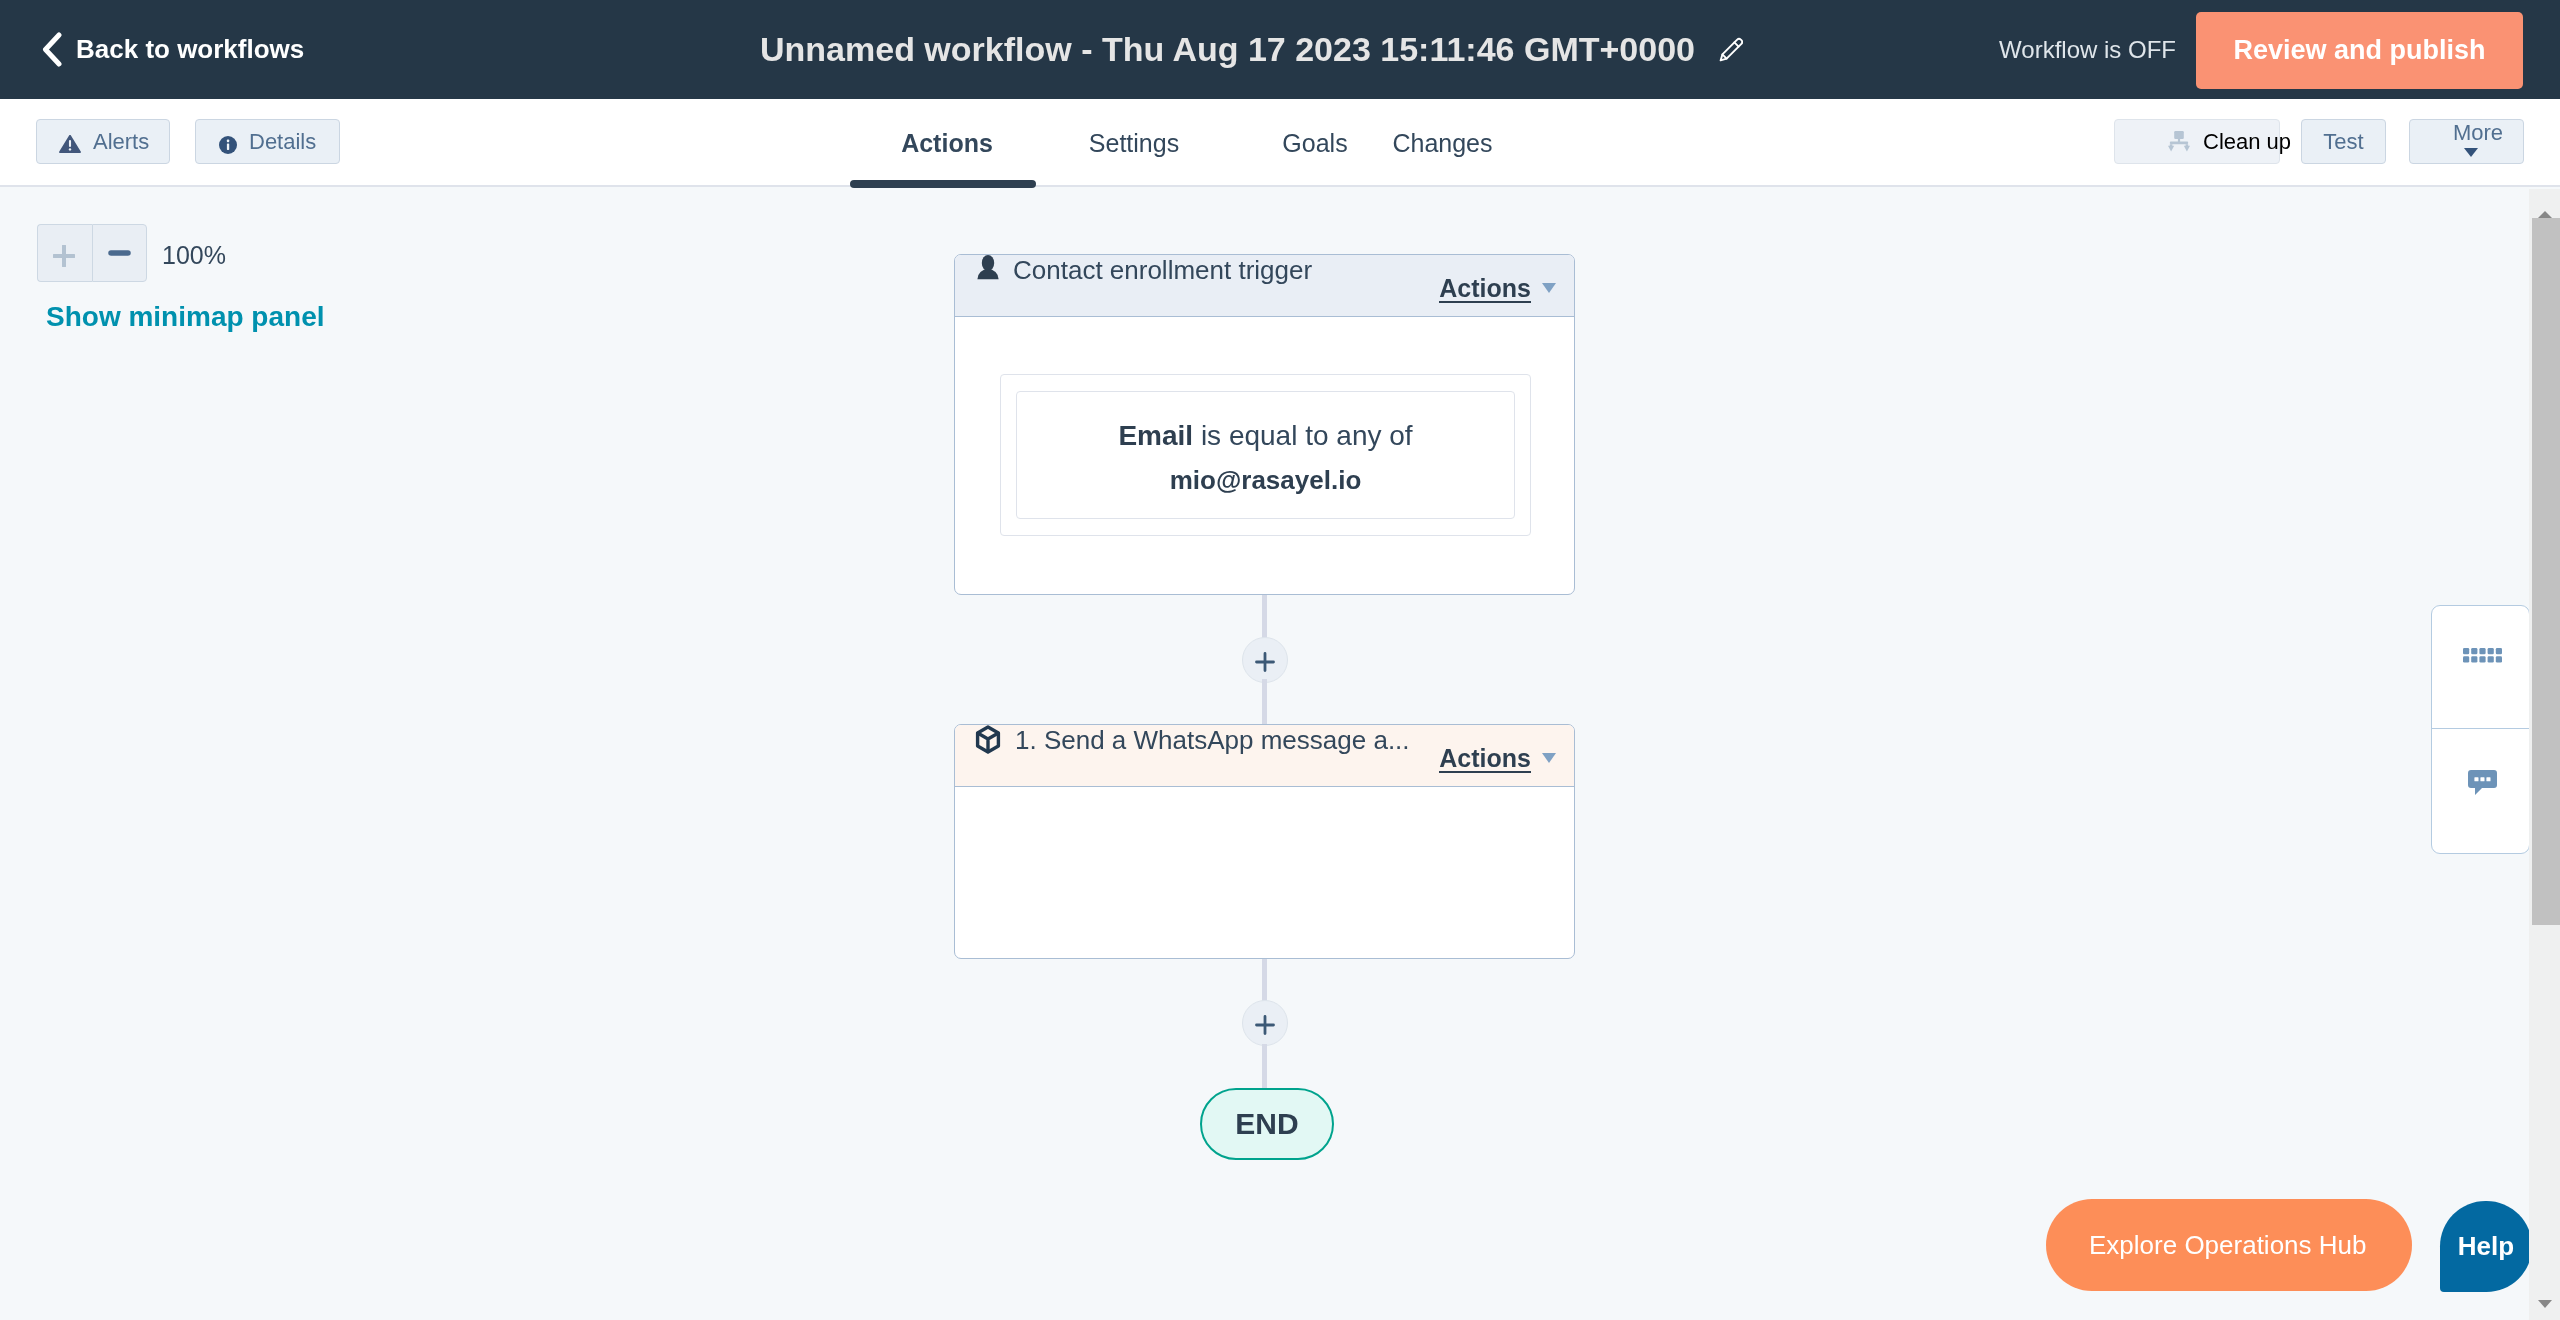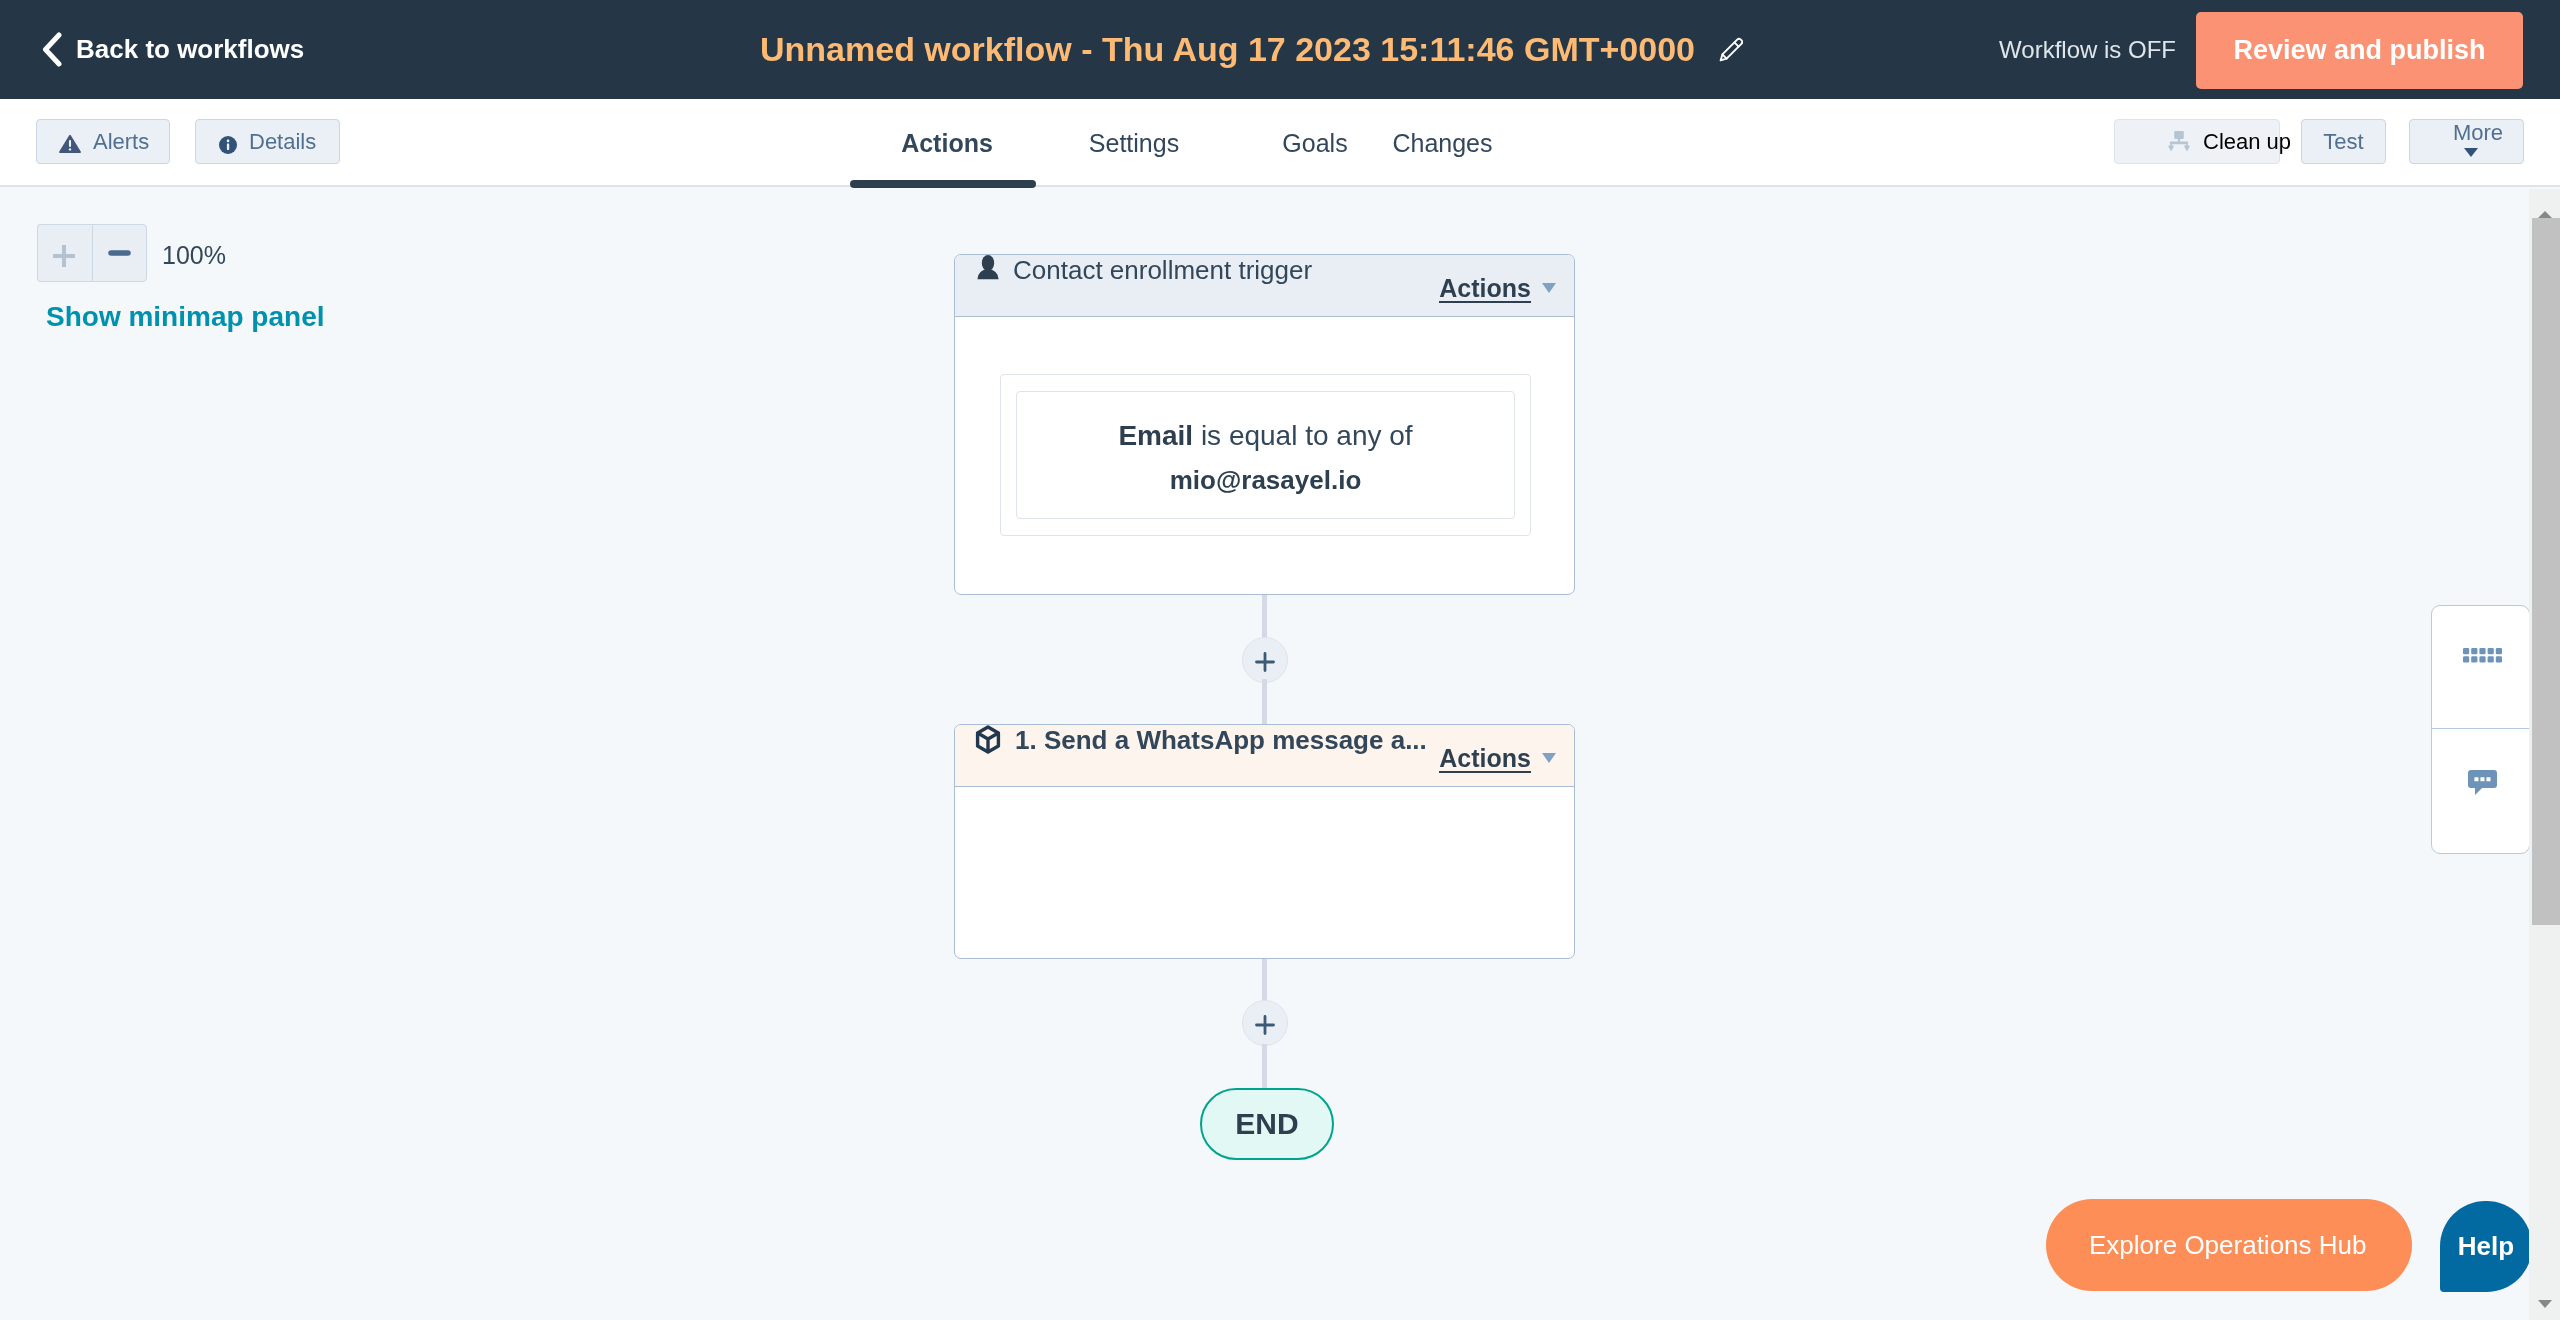--- a/index.html
+++ b/index.html
@@ -18,21 +18,21 @@
   .back-link {
     position:absolute; left:41px; top:31px; height:37px;
     display:flex; align-items:center;
     color:#ffffff; font-size:26px; font-weight:700;
   }
   .back-link .lbl { margin-left:13px; }
   .nav-title-wrap {
     position:absolute; left:760px; top:26px; height:46px;
     display:flex; align-items:center;
   }
-  .nav-title { color:#fdba74; font-size:34px; font-weight:700; white-space:nowrap; line-height:1;}
+  .nav-title { color:#e5e5e5; font-size:34px; font-weight:700; white-space:nowrap; line-height:1;}
   .pencil-btn { width:24px; height:25px; display:flex; align-items:center; justify-content:center; margin-left:24px;}
   .wf-off { position:absolute; right:384px; top:37px;
             color:#dfe5ea; font-size:24px; white-space:nowrap; line-height:1.1;}
   .publish-btn {
     position:absolute; left:2196px; top:12px; width:327px; height:77px;
     background:#fa9273; color:#ffffff; font-size:27px; font-weight:700;
     display:flex; align-items:center; justify-content:center; border-radius:5px;
     white-space:nowrap;
   }
   
@@ -236,21 +236,21 @@
   <div class="conn" style="left:1262px; top:490px; height:46px;"></div>
 
   <div class="node" style="left:954px; top:535px; width:621px; height:235px;">
     <div class="node-head action">
       <span class="ic" style="margin-left:20px;">
         <svg width="26" height="29" viewBox="0 0 26 29">
           <path d="M13 2 L23.4 8 v13 L13 27 L2.6 21 V8 Z" fill="none" stroke="#21384f" stroke-width="3.4" stroke-linejoin="round" stroke-linecap="round"></path>
           <path d="M3.1 8.2 L13 14 L22.9 8.2 M13 14 V26.6" fill="none" stroke="#21384f" stroke-width="3.4" stroke-linejoin="round" stroke-linecap="round"></path>
         </svg>
       </span>
-      <span class="node-title" style="margin-left:14px;font-weight:bold;">1. Send a WhatsApp message a...</span>
+      <span class="node-title" style="margin-left:14px;">1. Send a WhatsApp message a...</span>
       <span class="node-actions">
         <span class="lbl">Actions</span>
         <span class="caret"></span>
       </span>
     </div>
   </div>
 
   <div class="conn" style="left:1262px; top:770px; height:42px;"></div>
   <div class="plus-node" style="left:1242px; top:811px;">
     <svg width="24" height="24" viewBox="0 0 24 24">

